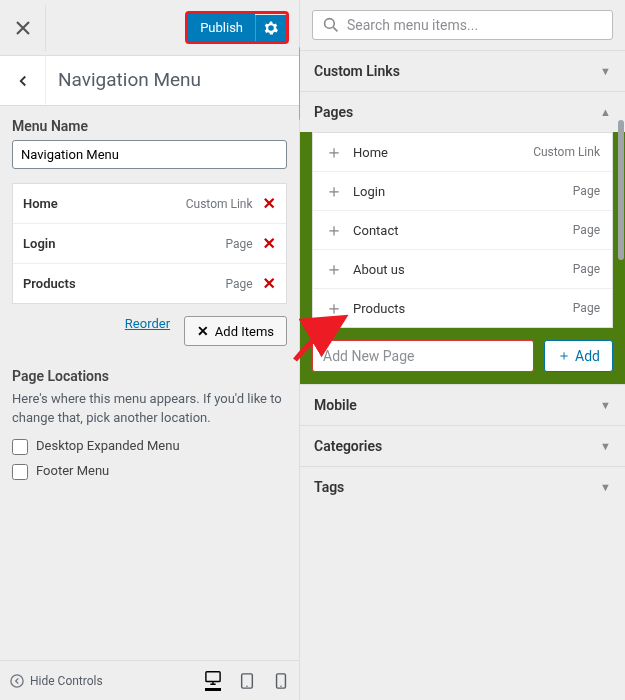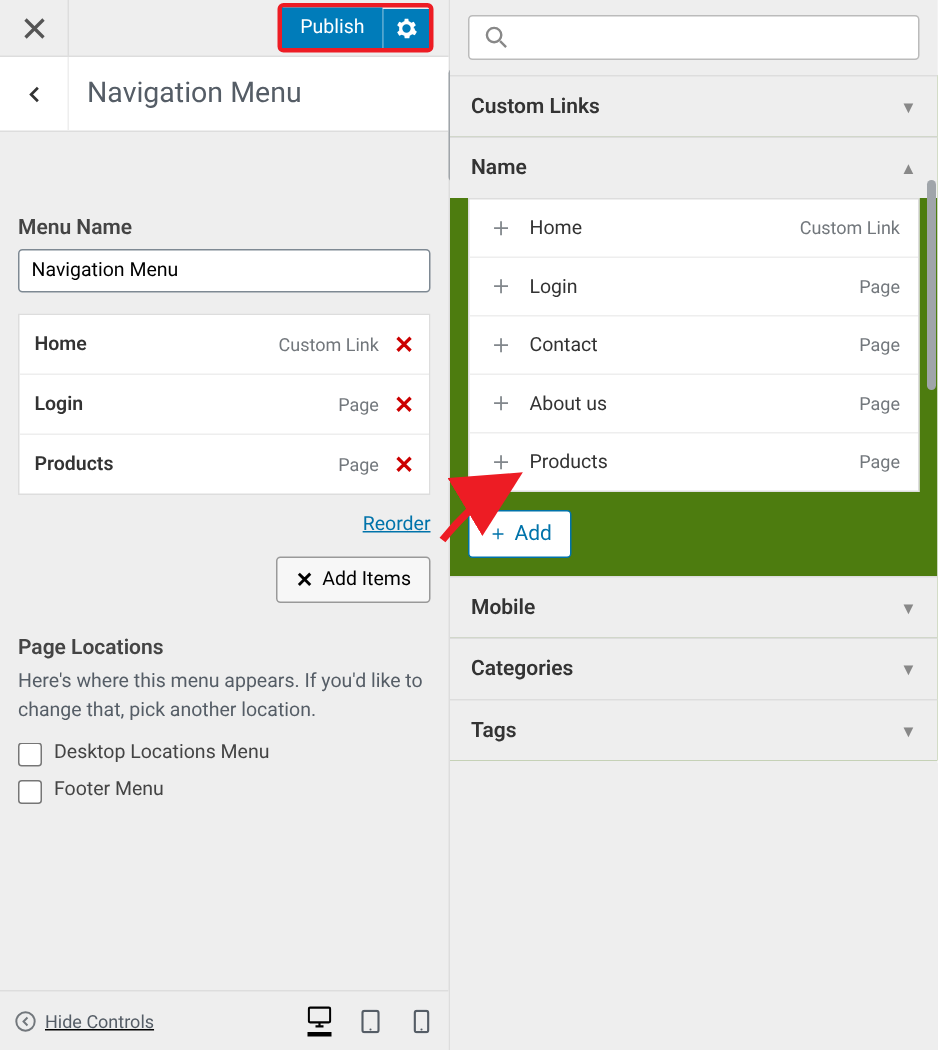--- a/index.html
+++ b/index.html
@@ -2,60 +2,60 @@
 <html><head>
 <meta charset="utf-8">
 <style>
   * { box-sizing: border-box; margin: 0; padding: 0; font-family: -apple-system, BlinkMacSystemFont, "Segoe UI", Roboto, sans-serif; }
   body { background: #fff; width: 625px; height: 700px; overflow: hidden; position: relative; }
   .app { display: flex; width: 100%; height: 100%; }
   .left-panel { width: 300px; background: #eee; display: flex; flex-direction: column; border-right: 1px solid #ddd; position: relative; }
   .right-panel { flex: 1; background: #eee; display: flex; flex-direction: column; position: relative; }
   
   
-  .left-header { height: 38px; background: #eee; display: flex; align-items: center; justify-content: space-between; border-bottom: 1px solid #ddd; }
+  .left-header { height: 56px; background: #eee; display: flex; align-items: center; justify-content: space-between; border-bottom: 1px solid #ddd; }
   .close-btn { width: 46px; height: 46px; display: flex; align-items: center; justify-content: center; cursor: pointer; border-right: 1px solid #ddd; }
   .close-btn svg { width: 14px; height: 14px; }
   .publish-wrap { display: flex; align-items: center; margin-right: 10px; border: 3px solid #ed1c24; border-radius: 4px; }
   .publish-btn { background: #007cba; color: #fff; border: none; padding: 6px 12px; font-size: 13px; cursor: pointer; }
   .gear-btn { background: #007cba; color: #fff; border: none; border-left: 1px solid rgba(255,255,255,.25); padding: 6px 8px; cursor: pointer; display: flex; align-items: center; }
   .gear-btn svg { width: 14px; height: 14px; }
   
   
   .crumb-sec { background: #fff; padding: 10px 14px 14px 14px; border-bottom: 1px solid #ddd; position: relative; }
   .back-btn { position: absolute; left: 0; top: 0; bottom: 0; width: 46px; display: flex; align-items: center; justify-content: center; cursor: pointer; border-right: 1px solid #eee; }
   .back-btn svg { width: 12px; height: 12px; }
   .crumb-sec .inner { margin-left: 44px; }
   .crumb { font-size: 12px; color: #555d66; }
   .crumb .sep { margin: 0 4px; color: #999; }
   .crumb-title { font-size: 19px; color: #555d66; font-weight: 400; margin-top: 2px; }
   
   
-  .left-body { padding: 12px; flex: 1; overflow-y: auto; font-size: 13px; color: #444; margin-top: 44px; }
+  .left-body { padding: 12px; flex: 1; overflow-y: auto; font-size: 13px; color: #444; }
   .field-label { font-size: 14px; font-weight: 600; color: #444; margin-bottom: 6px; display: block; }
   .text-input { width: 100%; padding: 6px 8px; border: 1px solid #7e8993; border-radius: 3px; font-size: 13px; background: #fff; }
   .menu-items-list { margin-top: 14px; border: 1px solid #ddd; background: #fff; }
   .mi-row { display: flex; align-items: center; justify-content: space-between; padding: 10px 10px; border-bottom: 1px solid #eee; }
   .mi-row:last-child { border-bottom: none; }
   .mi-label { font-size: 13px; font-weight: 600; color: #333; }
   .mi-right { display: flex; align-items: center; gap: 10px; }
   .mi-type { font-size: 12px; color: #72777c; }
   .mi-del { color: #c00; cursor: pointer; font-weight: bold; font-size: 16px; }
-  .actions-row { display: flex; justify-content: flex-end; align-items: flex-end; gap: 14px; margin-top: 12px; flex-direction: column; }
+  .actions-row { display: flex; justify-content: flex-end; align-items: flex-start; gap: 14px; margin-top: 12px; }
   .reorder-link { color: #0073aa; text-decoration: underline; font-size: 13px; cursor: pointer; }
   .add-items-btn { background: #f7f7f7; border: 1px solid #999; border-radius: 3px; padding: 6px 12px; font-size: 13px; cursor: pointer; display: flex; align-items: center; gap: 6px; }
   .add-items-btn .x { font-weight: bold; font-size: 14px; }
   .section-h { font-size: 14px; font-weight: 600; margin-top: 22px; margin-bottom: 6px; color: #444; }
   .section-desc { font-size: 13px; color: #555d66; line-height: 1.45; margin-bottom: 10px; }
   .check-row { display: flex; align-items: flex-start; gap: 8px; margin: 8px 0; font-size: 13px; color: #444; }
   .check-row input { width: 16px; height: 16px; margin-top: 1px; accent-color: #0073aa; }
   .check-row .sub { color: #72777c; font-size: 12px; }
   
   
-  .left-footer { height: 40px; border-top: 1px solid #ddd; background: #eee; display: flex; align-items: center; padding: 0 10px; justify-content: space-between; text-decoration: underline; }
+  .left-footer { height: 40px; border-top: 1px solid #ddd; background: #eee; display: flex; align-items: center; padding: 0 10px; justify-content: space-between; }
   .hide-ctrl { display: flex; align-items: center; gap: 6px; font-size: 12px; color: #555d66; cursor: pointer; }
   .hide-ctrl svg { width: 14px; height: 14px; }
   .device-btns { display: flex; gap: 18px; align-items: center; }
   .device-btns span { cursor: pointer; color: #555d66; display: flex; }
   .device-btns span.active { color: #000; border-bottom: 3px solid #000; padding-bottom: 2px; }
   .device-btns svg { width: 16px; height: 16px; }
   
   
   .fake-scroll-l { position: absolute; right: -6px; top: 46px; width: 6px; height: 75px; background: #a0a5aa; border-radius: 3px; }
   
@@ -151,21 +151,21 @@
           <span class="x">✕</span>
           <span>Add Items</span>
         </button>
       </div>
 
       <div class="section-h">Page Locations</div>
       <div class="section-desc">Here's where this menu appears. If you'd like to change that, pick another location.</div>
 
       <label class="check-row">
         <input type="checkbox" style="">
-        <span>Desktop Locations Menu</span>
+        <span>Desktop Expanded Menu</span>
       </label>
       <label class="check-row">
         <input type="checkbox" style="">
         <span>Footer Menu</span>
       </label>
     </div>
 
     <div class="left-footer">
       <div class="hide-ctrl">
         <svg viewBox="0 0 16 16">
@@ -198,31 +198,32 @@
     <div class="fake-scroll-l"></div>
   </div>
 
   <div class="right-panel">
     <div class="search-wrap">
       <div class="search-box">
         <svg viewBox="0 0 20 20" fill="none">
             <circle cx="8" cy="8" r="6" stroke="#888" stroke-width="2"></circle>
             <path d="M13 13l5 5" stroke="#888" stroke-width="2"></path>
           </svg>
+        <input placeholder="Search menu items..." style="">
       </div>
     </div>
 
     <div class="accordion">
       <div class="acc-head">
         <span>Custom Links</span>
         <span class="arrow">▼</span>
       </div>
 
       <div class="acc-head">
-        <span>Name</span>
+        <span>Pages</span>
         <span class="arrow">▲</span>
       </div>
       <div class="acc-body">
         <div class="page-row">
           <span class="pl">
               <span class="plus">＋</span>
               <span>Home</span>
             </span>
           <span class="pt">Custom Link</span>
         </div>
@@ -249,20 +250,21 @@
         </div>
         <div class="page-row">
           <span class="pl">
               <span class="plus">＋</span>
               <span>Products</span>
             </span>
           <span class="pt">Page</span>
         </div>
       </div>
       <div class="add-new-row">
+        <input class="add-new-input" placeholder="Add New Page" style="">
         <button class="add-btn">
           <span>＋</span>
           <span>Add</span>
         </button>
       </div>
 
       <div class="acc-head">
         <span>Mobile</span>
         <span class="arrow">▼</span>
       </div>

